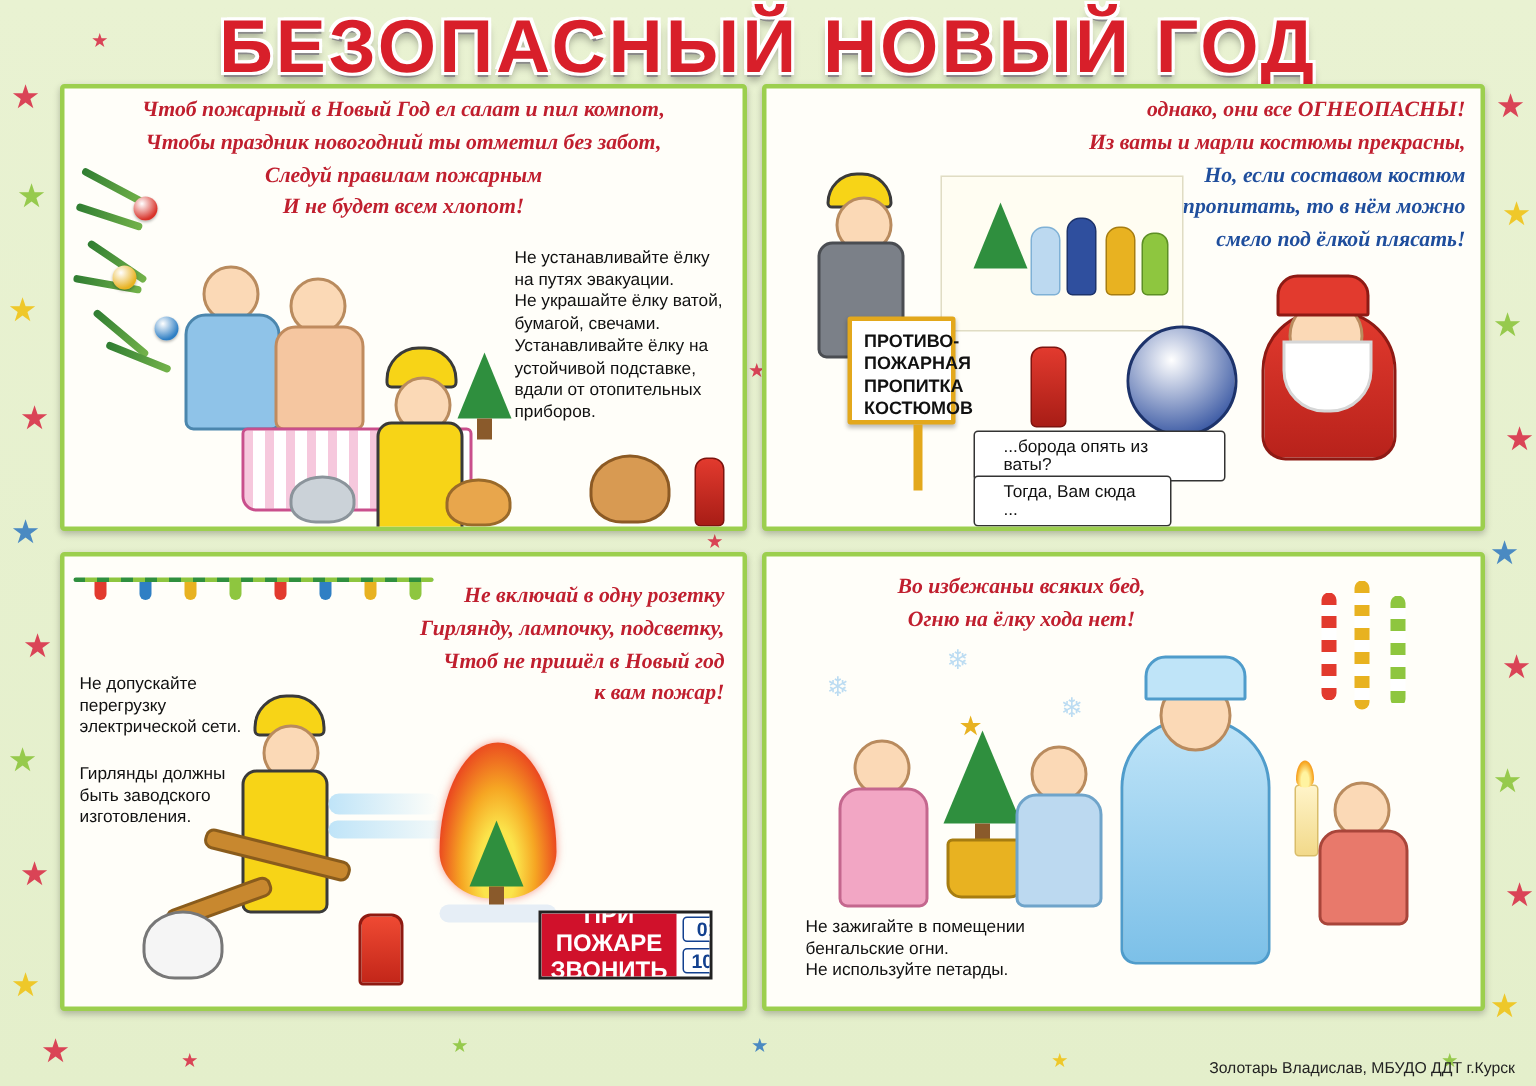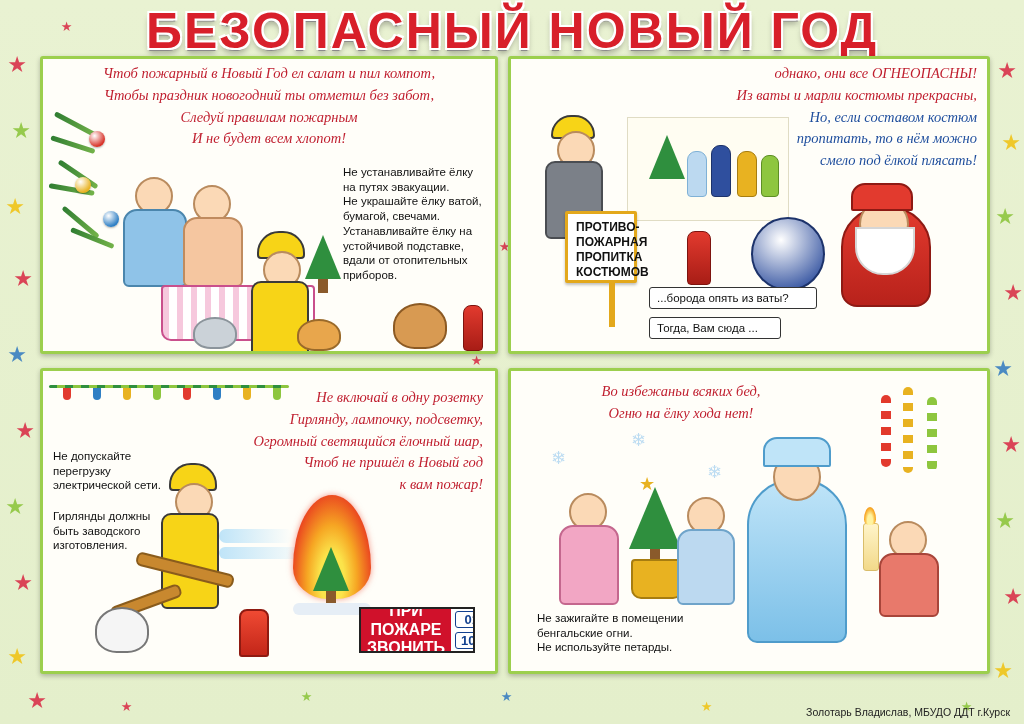--- a/index.html
+++ b/index.html
@@ -78,21 +78,21 @@
     box-sizing: border-box;
   }
   #card-1 { left: 40px;  top: 56px;  width: 452px; height: 292px; }
   #card-2 { left: 508px; top: 56px;  width: 476px; height: 292px; }
   #card-3 { left: 40px;  top: 368px; width: 452px; height: 300px; }
   #card-4 { left: 508px; top: 368px; width: 476px; height: 300px; }
 
   .verse {
     font-family: "Liberation Serif", serif;
     font-style: italic;
-    font-weight: normal;
+    font-weight: bold;
     color: #c01f2e;
     font-size: 14.5px;
     line-height: 1.5;
     text-shadow: 0.5px 0.5px 0 rgba(255,255,255,0.9);
   }
   .verse div { white-space: nowrap; }
   .verse.center { text-align: center; }
   .verse.right { text-align: right; }
   .verse .blue { color: #1f4e9c; }
 
@@ -215,21 +215,21 @@
   .sign-leg {
     position: absolute;
     width: 6px;
     background: #e3a81c;
   }
   .bubble {
     position: absolute;
     background: #fff;
     border: 1.5px solid #333;
     border-radius: 3px;
-    padding: 4px 7px;
+    padding: 4px 19px;
     font-size: 11.5px;
     font-family: "Liberation Sans", sans-serif;
     color: #111;
     box-sizing: border-box;
   }
 
   
   .santa-coat {
     position: absolute;
     width: 86px; height: 96px;
@@ -529,21 +529,20 @@
         <div class="lamp" style="left:104px; background:#8ec63f;"></div>
         <div class="lamp" style="left:134px; background:#e23a2e;"></div>
         <div class="lamp" style="left:164px; background:#2f7fc4;"></div>
         <div class="lamp" style="left:194px; background:#e8b221;"></div>
         <div class="lamp" style="left:224px; background:#8ec63f;"></div>
       </div>
 
       <div class="verse right" style="position:absolute; right:12px; top:16px; width:340px;">
         <div>Не включай в одну розетку</div>
         <div>Гирлянду, лампочку, подсветку,</div>
-        <div>Огромный светящийся ёлочный шар,</div>
         <div>Чтоб не пришёл в Новый год</div>
         <div>к вам пожар!</div>
       </div>
 
       <div class="note" style="position:absolute; left:10px; top:78px; width:136px;">
         <div>Не допускайте</div>
         <div>перегрузку</div>
         <div>электрической сети.</div>
       </div>
       <div class="note" style="position:absolute; left:10px; top:138px; width:136px;">

